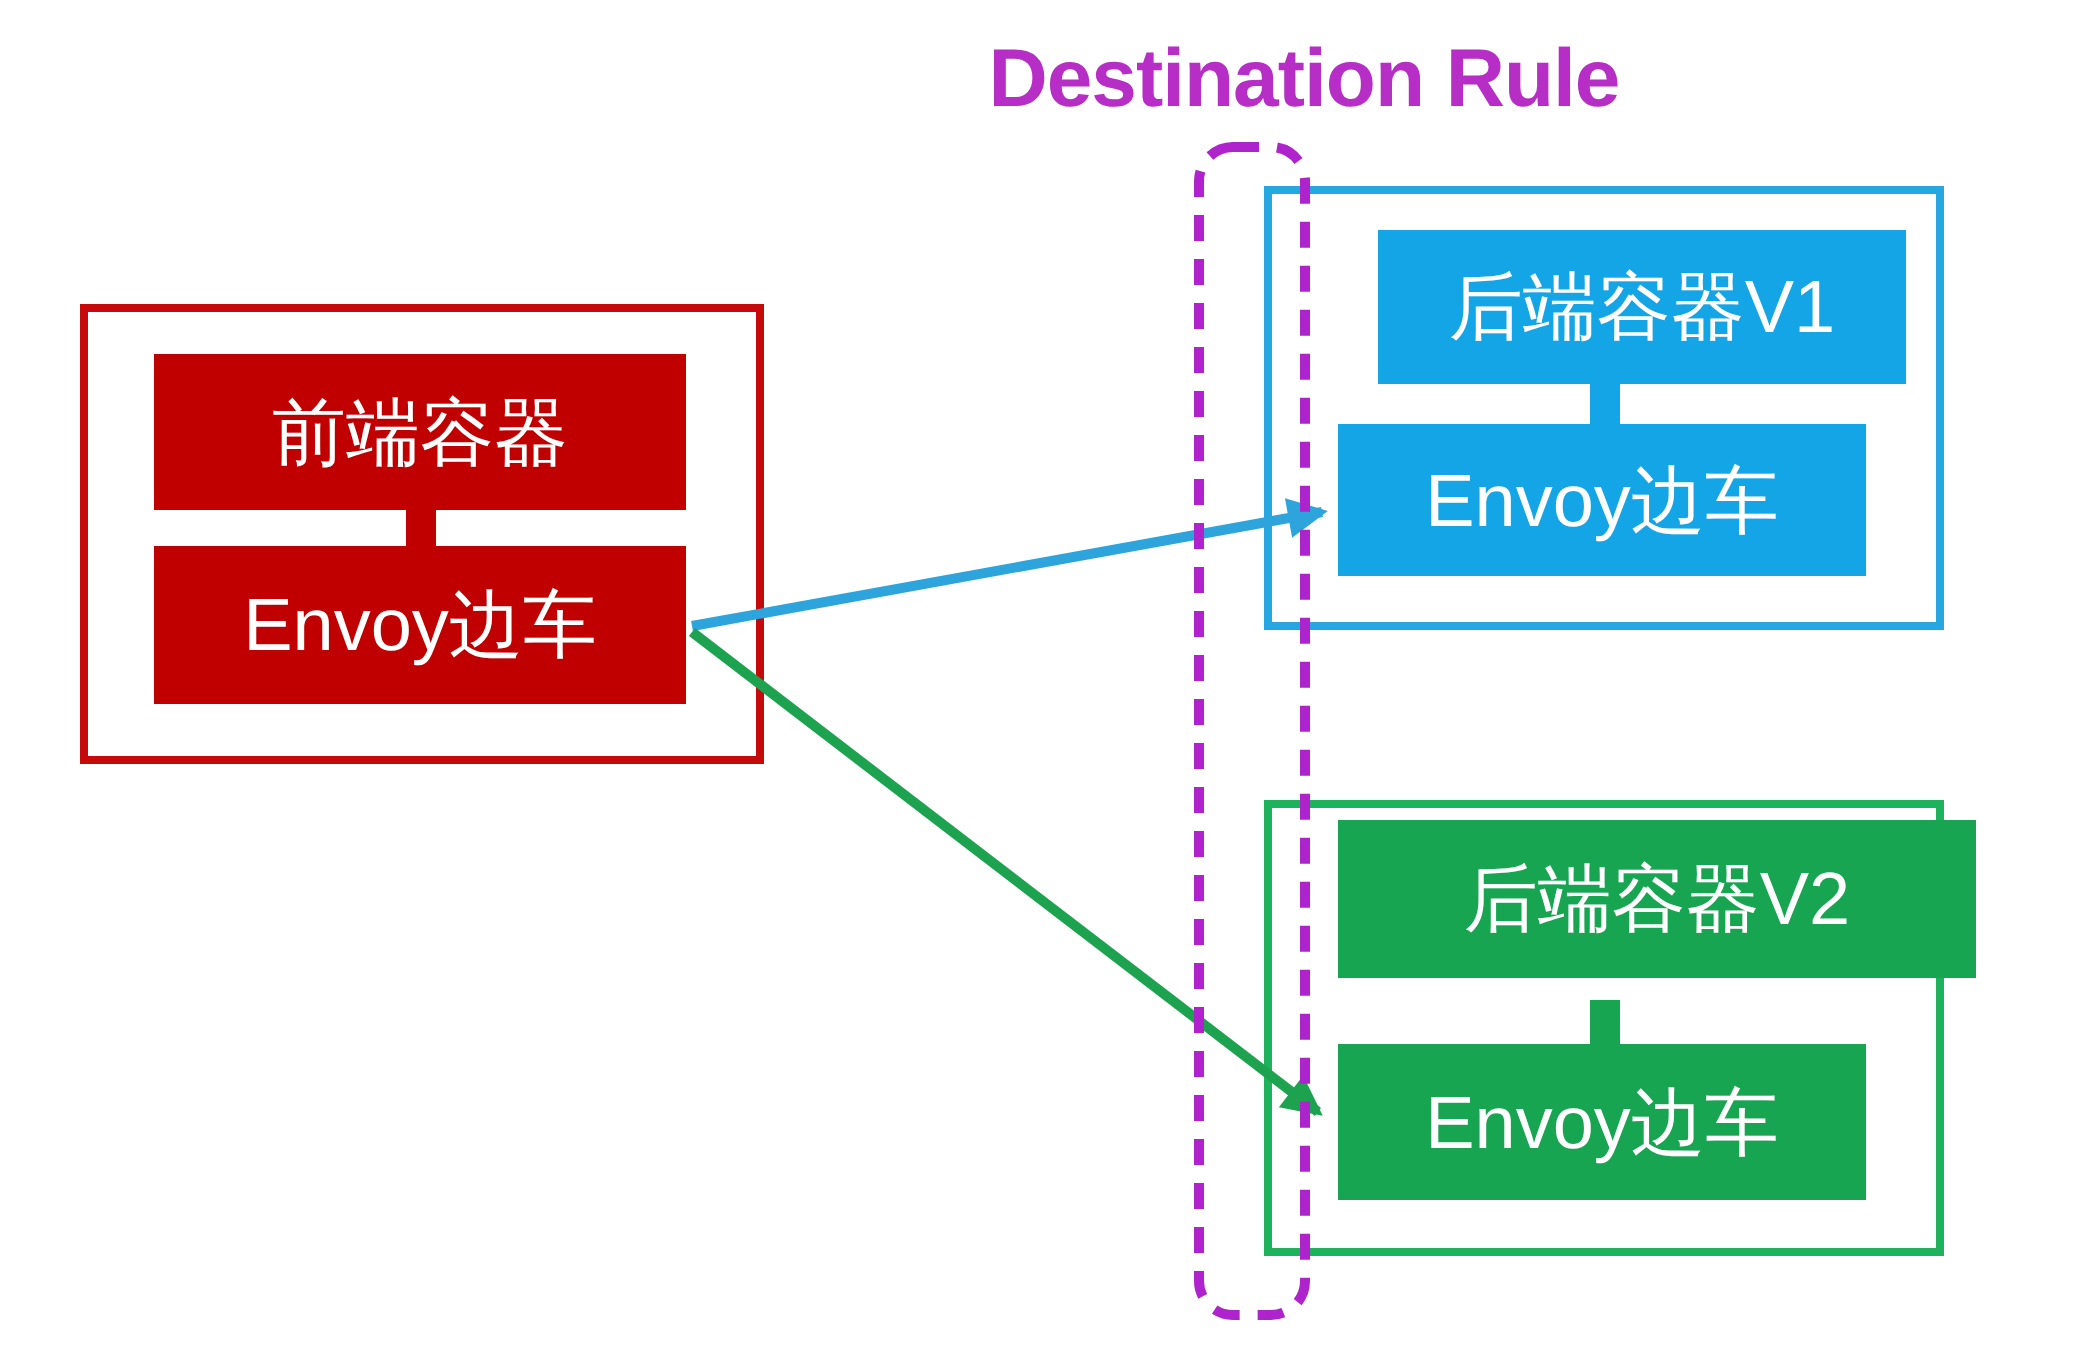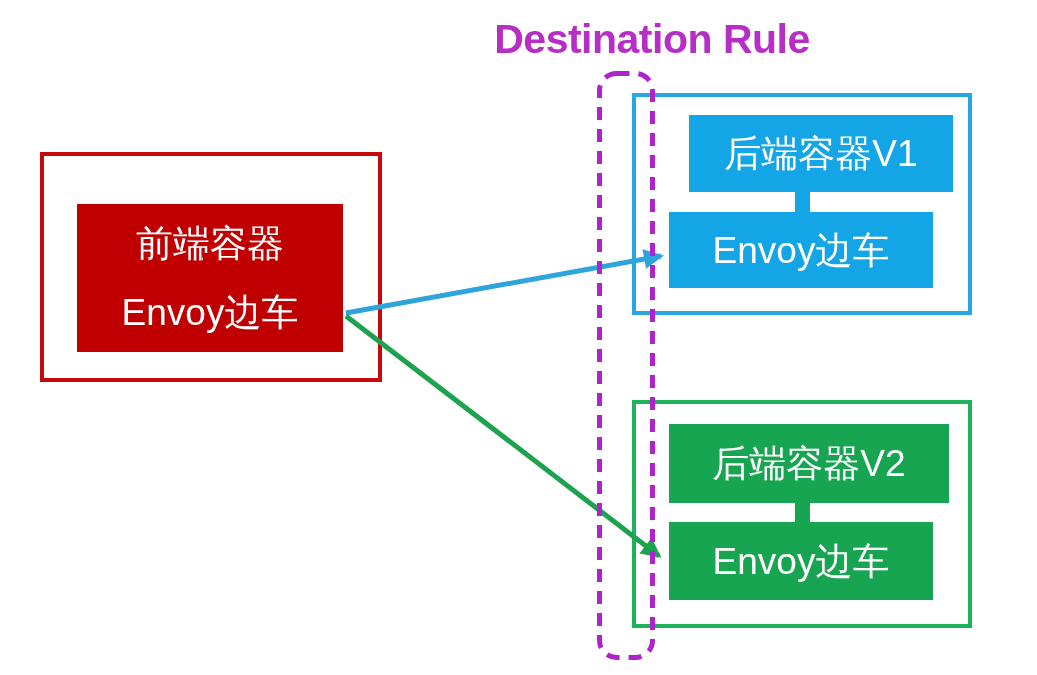--- a/index.html
+++ b/index.html
@@ -54,25 +54,25 @@
     color: var(--color-node-text, #FFFFFF);
     font-size: 37px;
     line-height: 1;
     white-space: nowrap;
     z-index: 2;
   }
   .fill-red   { background: var(--color-red-fill,   #C00000); }
   .fill-blue  { background: var(--color-blue-fill,  #14A5E6); }
   .fill-green { background: var(--color-green-fill, #17A551); }
 
-  .node-frontend-container { left: 77px;  top: 177px; width: 266px; height: 78px; margin-top: 27px; }
+  .node-frontend-container { left: 77px;  top: 177px; width: 266px; height: 78px; }
   .node-frontend-envoy     { left: 77px;  top: 273px; width: 266px; height: 79px; }
   .node-backend1-container { left: 669px; top: 115px; width: 264px; height: 77px; margin-left: 20px; }
   .node-backend1-envoy     { left: 669px; top: 212px; width: 264px; height: 76px; }
-  .node-backend2-container { left: 669px; top: 424px; width: 280px; height: 79px; }
+  .node-backend2-container { left: 669px; top: 410px; width: 319px; height: 79px; }
   .node-backend2-envoy     { left: 669px; top: 522px; width: 264px; height: 78px; }
 
   .connector {
     position: absolute;
     z-index: 2;
   }
   .connector-frontend { left: 203px; top: 253px; width: 15px; height: 22px; }
   .connector-backend1 { left: 795px; top: 190px; width: 15px; height: 24px; }
   .connector-backend2 { left: 795px; top: 500px; width: 15px; height: 24px; }
 

